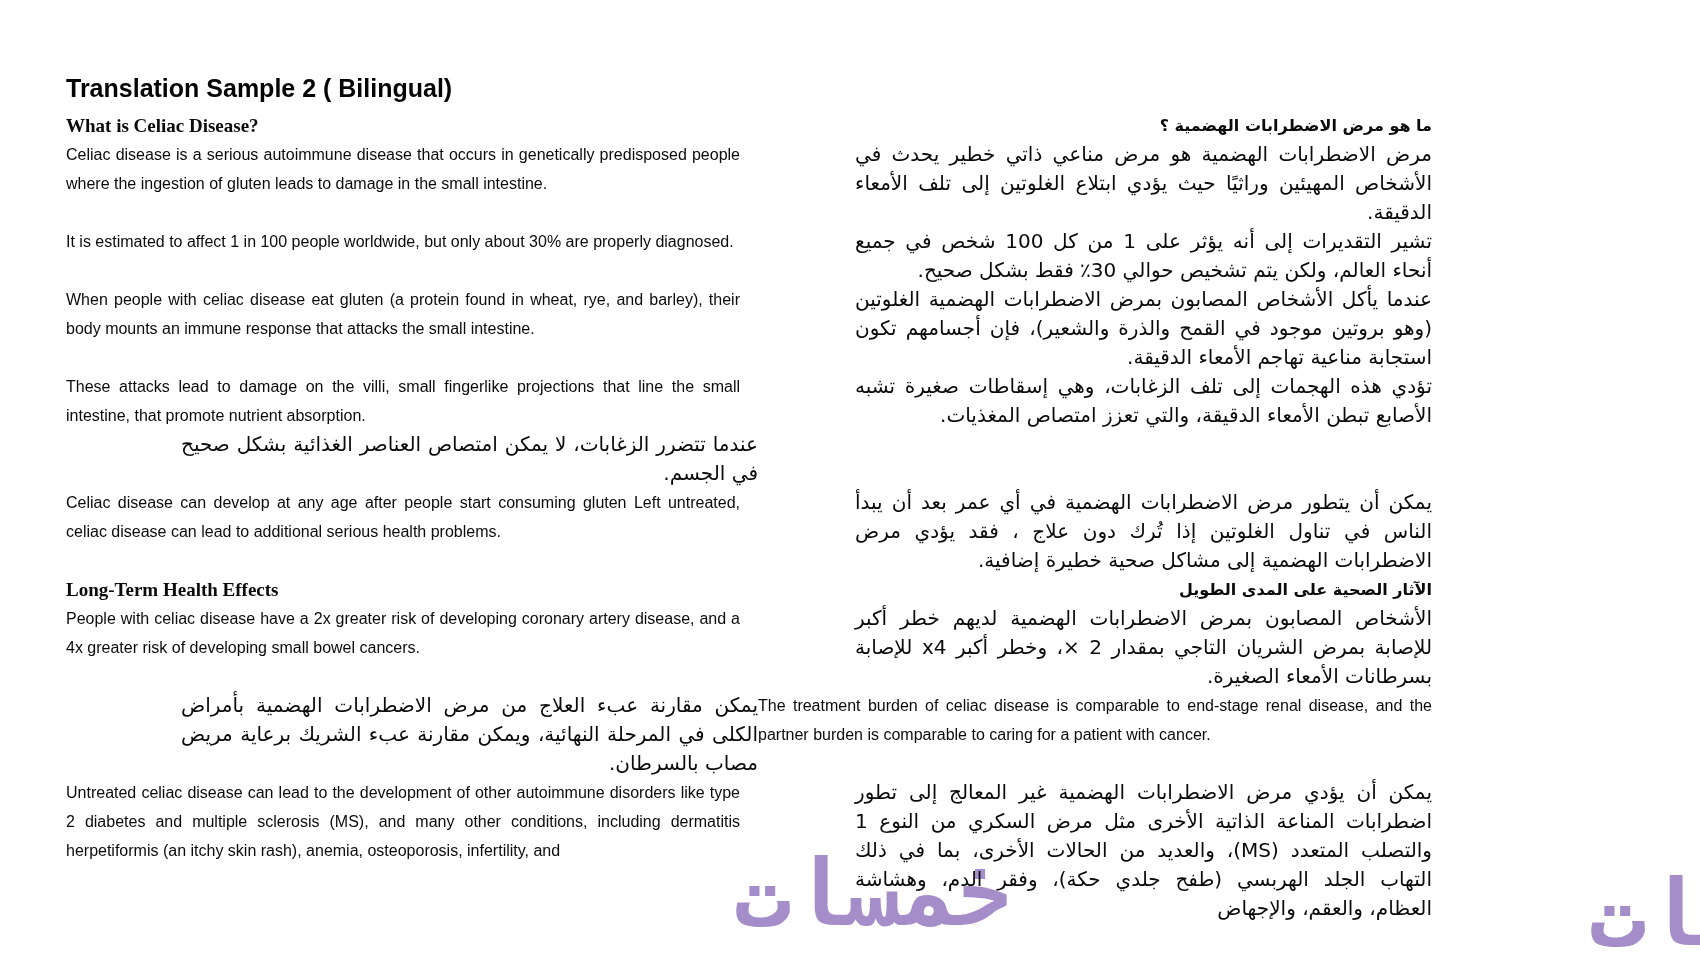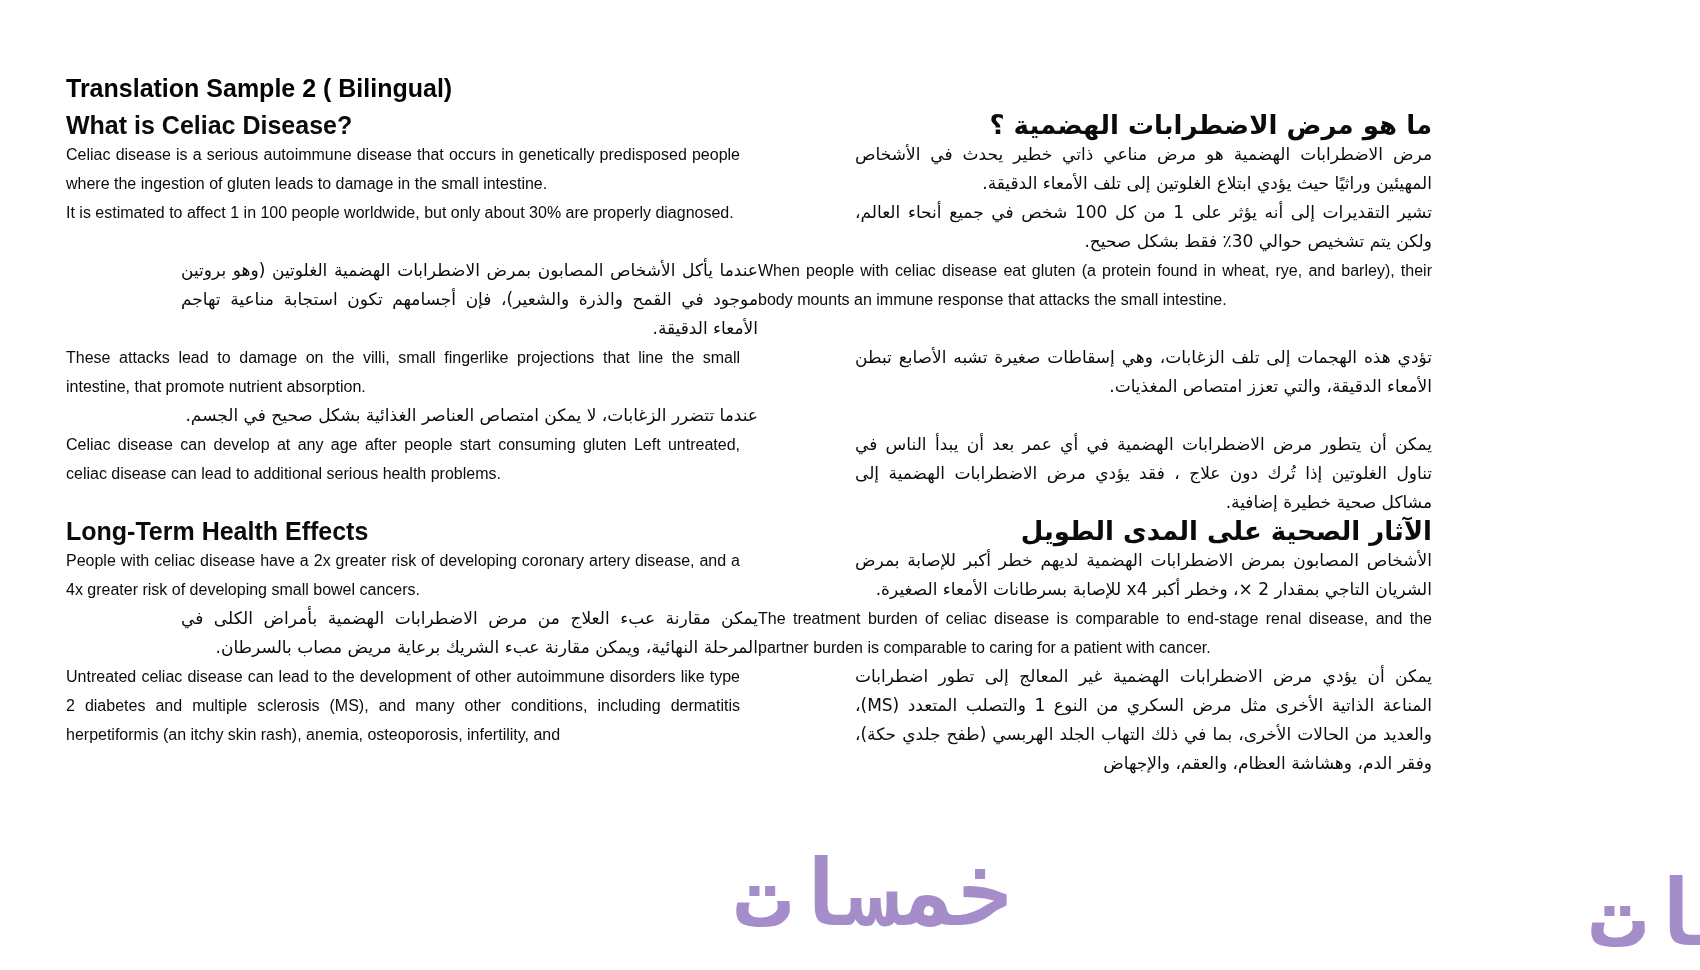--- a/index.html
+++ b/index.html
@@ -53,30 +53,31 @@
     width: 674px;
     text-align: justify;
     font-family: "Liberation Sans", sans-serif;
   }
   .cell-ar {
     width: 577px;
     margin-left: 115px;
     direction: rtl;
     text-align: justify;
     font-family: "DejaVu Sans", sans-serif;
-    font-size: 17px;
+    font-size: 20px;
   }
   .row.heading .cell-en {
     font-weight: 700;
-    font-size: 25px;
+    font-size: 19px;
     text-align: left;
+    font-family: Liberation Serif, serif;
   }
   .row.heading .cell-ar {
     font-weight: 700;
-    font-size: 26px;
+    font-size: 16px;
     text-align: right;
   }
   .watermark {
     position: absolute;
     z-index: 0;
     color: #4c1d95;
     opacity: 0.5;
     font-weight: 700;
     font-family: Liberation Mono, monospace;
     pointer-events: none;
@@ -103,22 +104,22 @@
     <div class="cell cell-en">Celiac disease is a serious autoimmune disease that occurs in genetically predisposed people where the ingestion of gluten leads to damage in the small intestine.</div>
     <div class="cell cell-ar">مرض الاضطرابات الهضمية هو مرض مناعي ذاتي خطير يحدث في الأشخاص المهيئين وراثيًا حيث يؤدي ابتلاع الغلوتين إلى تلف الأمعاء الدقيقة.</div>
   </div>
 
   <div class="row">
     <div class="cell cell-en">It is estimated to affect 1 in 100 people worldwide, but only about 30% are properly diagnosed.</div>
     <div class="cell cell-ar">تشير التقديرات إلى أنه يؤثر على 1 من كل 100 شخص في جميع أنحاء العالم، ولكن يتم تشخيص حوالي 30٪ فقط بشكل صحيح.</div>
   </div>
 
   <div class="row">
+    <div class="cell cell-en">When people with celiac disease eat gluten (a protein found in wheat, rye, and barley), their body mounts an immune response that attacks the small intestine.</div>
     <div class="cell cell-ar">عندما يأكل الأشخاص المصابون بمرض الاضطرابات الهضمية الغلوتين (وهو بروتين موجود في القمح والذرة والشعير)، فإن أجسامهم تكون استجابة مناعية تهاجم الأمعاء الدقيقة.</div>
-    <div class="cell cell-en">When people with celiac disease eat gluten (a protein found in wheat, rye, and barley), their body mounts an immune response that attacks the small intestine.</div>
   </div>
 
   <div class="row">
     <div class="cell cell-en">These attacks lead to damage on the villi, small fingerlike projections that line the small intestine, that promote nutrient absorption.</div>
     <div class="cell cell-ar">تؤدي هذه الهجمات إلى تلف الزغابات، وهي إسقاطات صغيرة تشبه الأصابع تبطن الأمعاء الدقيقة، والتي تعزز امتصاص المغذيات.</div>
   </div>
 
   <div class="row">
     <div class="cell cell-ar">عندما تتضرر الزغابات، لا يمكن امتصاص العناصر الغذائية بشكل صحيح في الجسم.</div>
   </div>

